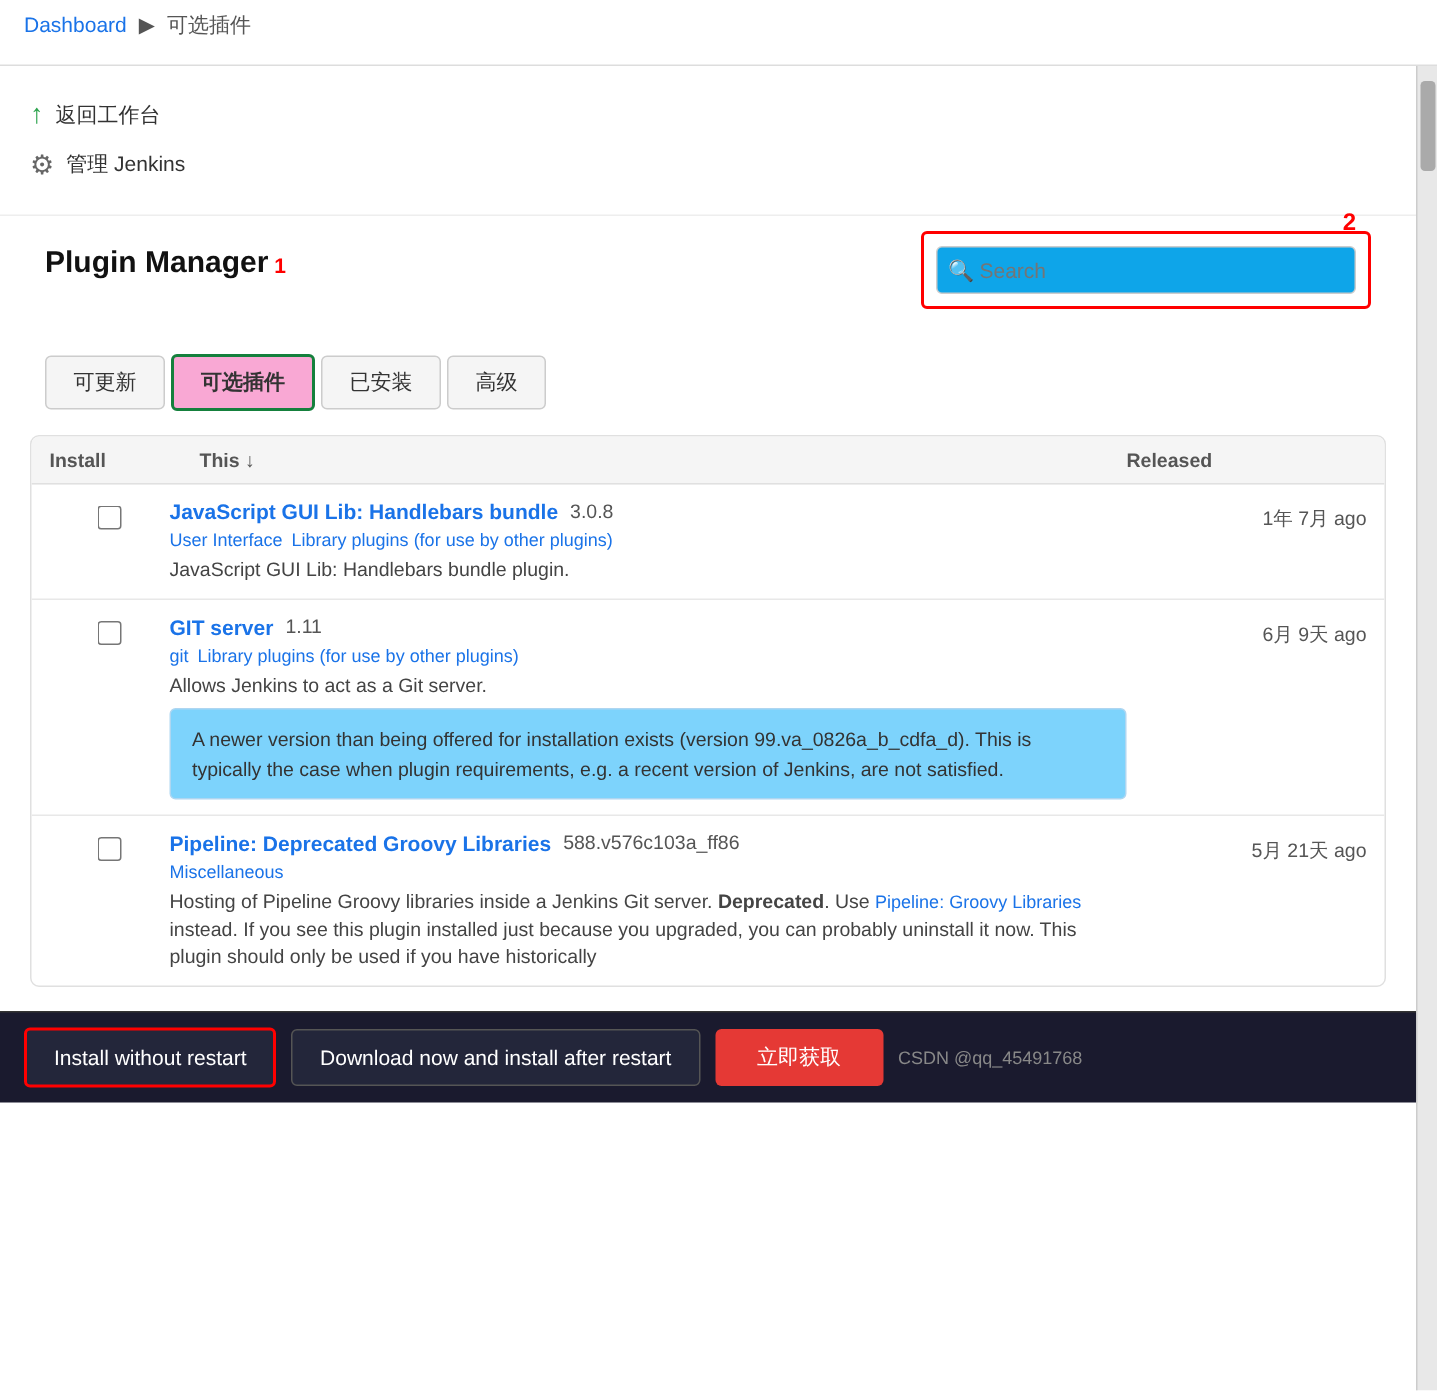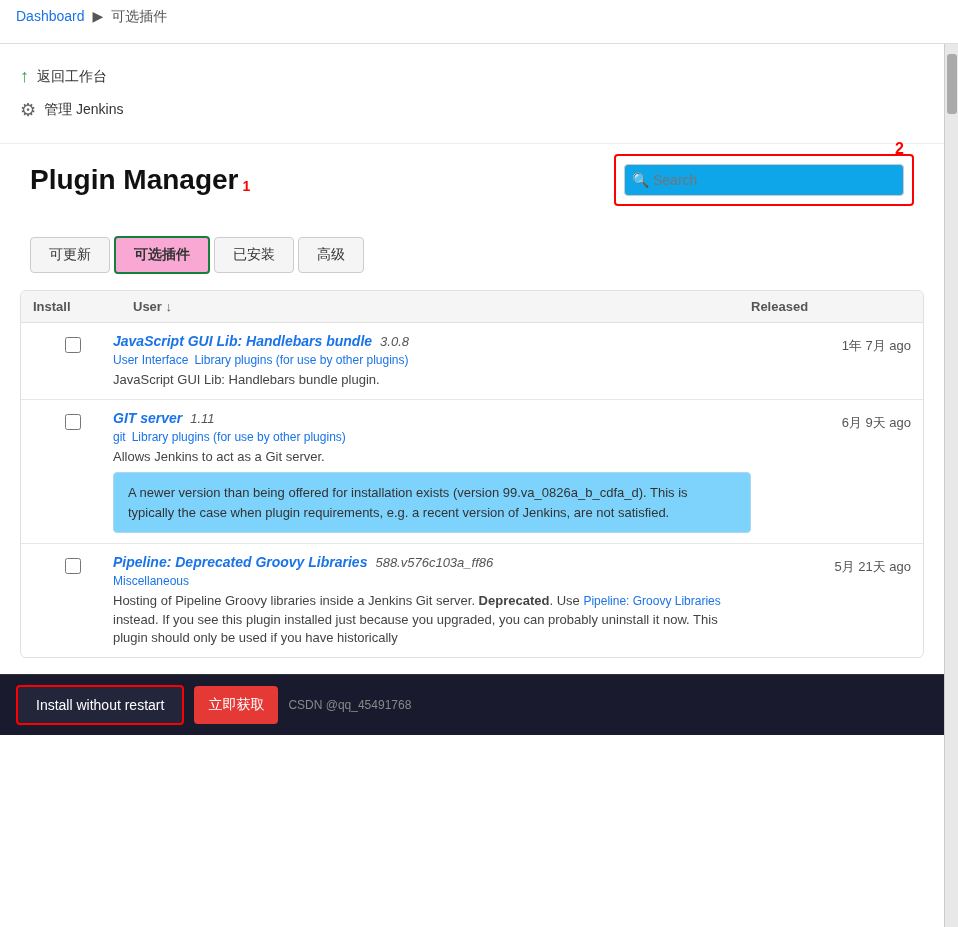--- a/index.html
+++ b/index.html
@@ -22,59 +22,59 @@
 
     
     .sidebar-nav { padding: 16px 20px; border-bottom: 1px solid #eee; }
     .sidebar-nav-item { display: flex; align-items: center; gap: 8px; padding: 6px 0; cursor: pointer; color: #333; text-decoration: none; font-size: 14px; }
     .nav-icon { font-size: 18px; }
     .nav-icon.green { color: #2ea44f; }
     .nav-icon.gear { color: #666; }
 
     
     .header-section { padding: 20px 30px 10px 30px; display: flex; align-items: flex-start; justify-content: space-between; }
-    .page-title { font-size: 28px; font-weight: bold; color: #111; }
+    .page-title { font-size: 20px; font-weight: bold; color: #111; }
     .search-box-container { border: 2px solid red; border-radius: 4px; padding: 8px; position: relative; top: -10px; }
     .search-input-wrap { position: relative; width: 280px; }
     .search-input-wrap .search-icon-inner { position: absolute; left: 8px; top: 50%; transform: translateY(-50%); color: #999; font-size: 14px; }
     .search-input { width: 100%; padding: 7px 10px 7px 28px; border: 1px solid #ccc; border-radius: 4px; font-size: 14px; outline: none; background: #0ea5e9; }
 
     
     .tabs-section { padding: 10px 30px 0 30px; }
     .tabs-row { display: flex; gap: 4px; align-items: center; }
     .tab-btn { padding: 8px 18px; border: 1px solid #ccc; background: #f5f5f5; border-radius: 4px; cursor: pointer; font-size: 14px; color: #333; }
     .tab-btn.active { background: #f9a8d4; border: 2px solid #15803d; color: #333; font-weight: 700; }
 
     
     .plugin-list-section { padding: 16px 20px; }
     .plugin-list-table { width: 100%; border: 1px solid #e0e0e0; border-radius: 6px; overflow: hidden; background: #fff; }
     .table-header-row { display: grid; grid-template-columns: 80px 1fr 160px; background: #f5f5f5; border-bottom: 1px solid #e0e0e0; padding: 8px 12px; font-size: 13px; color: #555; font-weight: 600; gap: 20px; }
     .plugin-row { border-bottom: 1px solid #e8e8e8; padding: 10px 12px; display: grid; grid-template-columns: 80px 1fr 160px; align-items: start; }
     .plugin-row:last-child { border-bottom: none; }
     .checkbox-cell { display: flex; align-items: flex-start; padding-top: 4px; justify-content: center; }
     .checkbox-cell input[type=checkbox] { width: 16px; height: 16px; cursor: pointer; }
     .plugin-info { }
-    .plugin-name-line { display: flex; align-items: center; gap: 8px; flex-wrap: wrap; margin-bottom: 4px; font-style: italic; }
+    .plugin-name-line { display: flex; align-items: flex-start; gap: 8px; flex-wrap: wrap; margin-bottom: 4px; }
     .plugin-name { color: #1a73e8; font-weight: 600; font-size: 14px; cursor: pointer; text-decoration: none; }
     .plugin-version { color: #555; font-size: 13px; }
     .plugin-tags { display: flex; gap: 6px; flex-wrap: wrap; margin-bottom: 4px; }
     .plugin-tag { color: #1a73e8; font-size: 12px; cursor: pointer; text-decoration: none; }
     .plugin-desc { color: #444; font-size: 13px; line-height: 1.4; }
     .plugin-desc strong { font-weight: bold; }
     .plugin-desc a { color: #1a73e8; text-decoration: none; }
     .released-cell { color: #555; font-size: 13px; text-align: right; padding-top: 4px; }
     .warning-box { background: #7dd3fc; border: 1px solid #aed6f1; border-radius: 4px; padding: 10px 14px; margin-top: 6px; font-size: 13px; color: #333; line-height: 1.5; }
     .annot-red { color: red; font-size: 14px; font-weight: bold; }
 
     
     .bottom-bar { position: sticky; bottom: 0; background: #1a1a2e; display: flex; align-items: center; gap: 10px; padding: 10px 16px; border-top: 1px solid #333; z-index: 100; }
     .btn-install { background: #23263a; color: #fff; border: 2px solid red; border-radius: 4px; padding: 10px 18px; font-size: 14px; cursor: pointer; font-weight: 500; white-space: nowrap; }
     .btn-download { background: #23263a; color: #fff; border: 1px solid #555; border-radius: 4px; padding: 10px 18px; font-size: 14px; cursor: pointer; font-weight: 500; white-space: nowrap; }
     .bottom-status { color: #ccc; font-size: 13px; flex: 1; text-align: center; }
-    .btn-fetch { background: #e53935; color: #fff; border: none; border-radius: 4px; padding: 10px 14px; font-size: 14px; cursor: pointer; font-weight: 500; }
+    .btn-fetch { background: #e53935; color: #fff; border: none; border-radius: 4px; padding: 10px 28px; font-size: 14px; cursor: pointer; font-weight: 500; }
     .watermark { color: #888; font-size: 12px; white-space: nowrap; }
     .search-area-annot { position: relative; }
     .annot-2-num { position: absolute; right: 10px; top: -24px; color: red; font-size: 16px; font-weight: bold; }
 
     
     .title-annot { display: flex; align-items: flex-end; gap: 4px; }
     .annot-1-num { color: red; font-size: 14px; font-weight: bold; position: relative; top: -2px; }
   </style>
 </head>
 <body>
@@ -122,21 +122,21 @@
         <button class="tab-btn">已安装</button>
         <button class="tab-btn">高级</button>
       </div>
     </div>
 
     <div class="plugin-list-section">
       <div class="plugin-list-table">
 
         <div class="table-header-row">
           <span>Install</span>
-          <span>User ↓</span>
+          <span>This ↓</span>
           <span>Released</span>
         </div>
 
         <div class="plugin-row">
           <div class="checkbox-cell" style="position:relative;">
 
             <input type="checkbox" style="">
           </div>
           <div class="plugin-info">
             <div class="plugin-name-line">
@@ -189,20 +189,21 @@
             </div>
           </div>
           <div class="released-cell">5月 21天 ago</div>
         </div>
 
       </div>
     </div>
 
     <div class="bottom-bar">
       <button class="btn-install">Install without restart</button>
+      <button class="btn-download">Download now and install after restart</button>
       <button class="btn-fetch">立即获取</button>
       <span class="watermark">CSDN @qq_45491768</span>
     </div>
 
   </div>
 
   <div class="right-scrollbar">
     <div class="scrollbar-thumb"></div>
   </div>
 </div>

